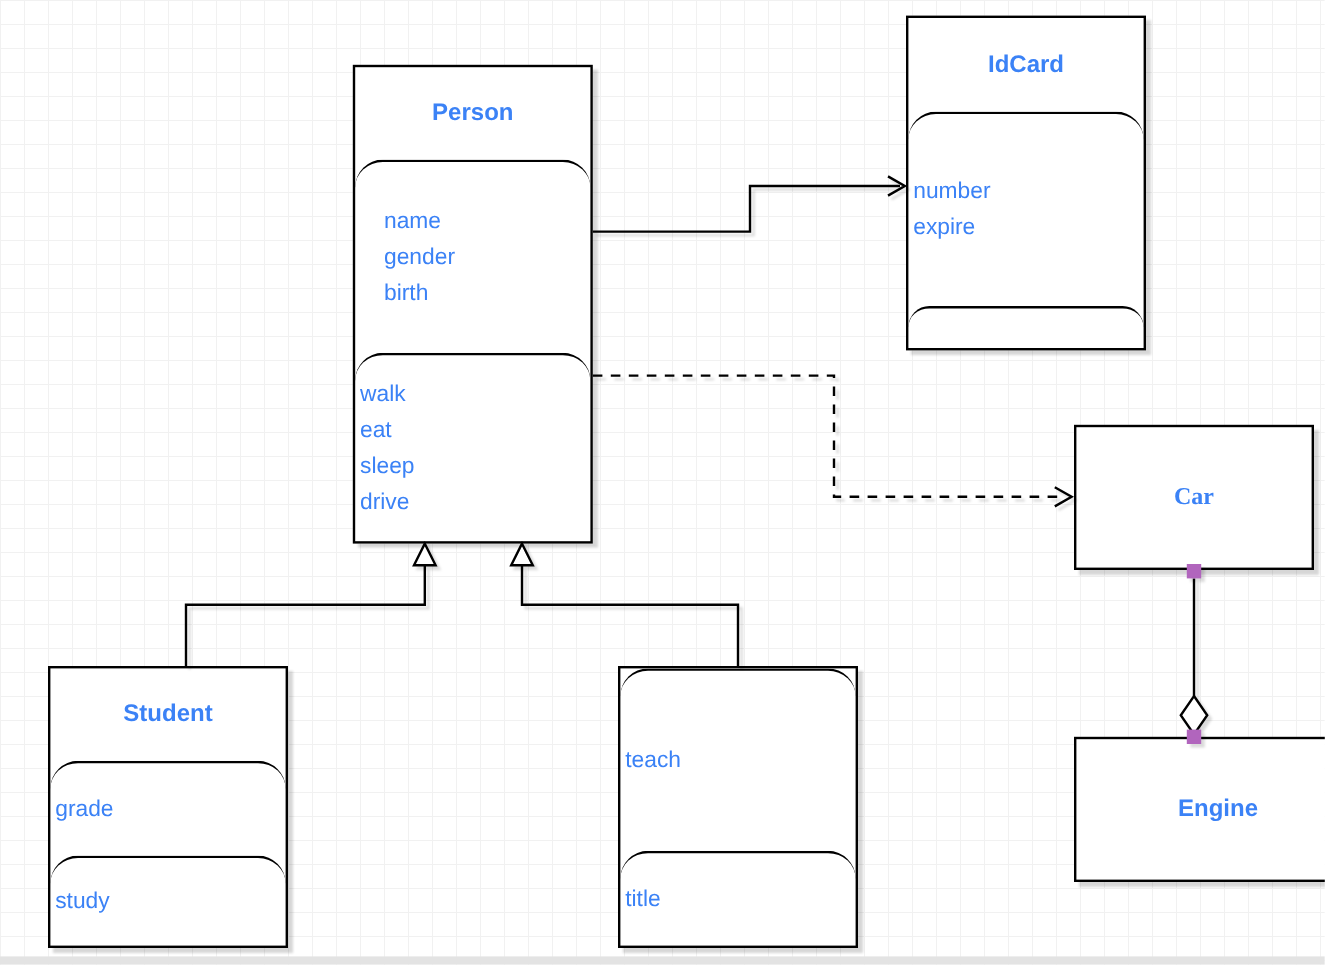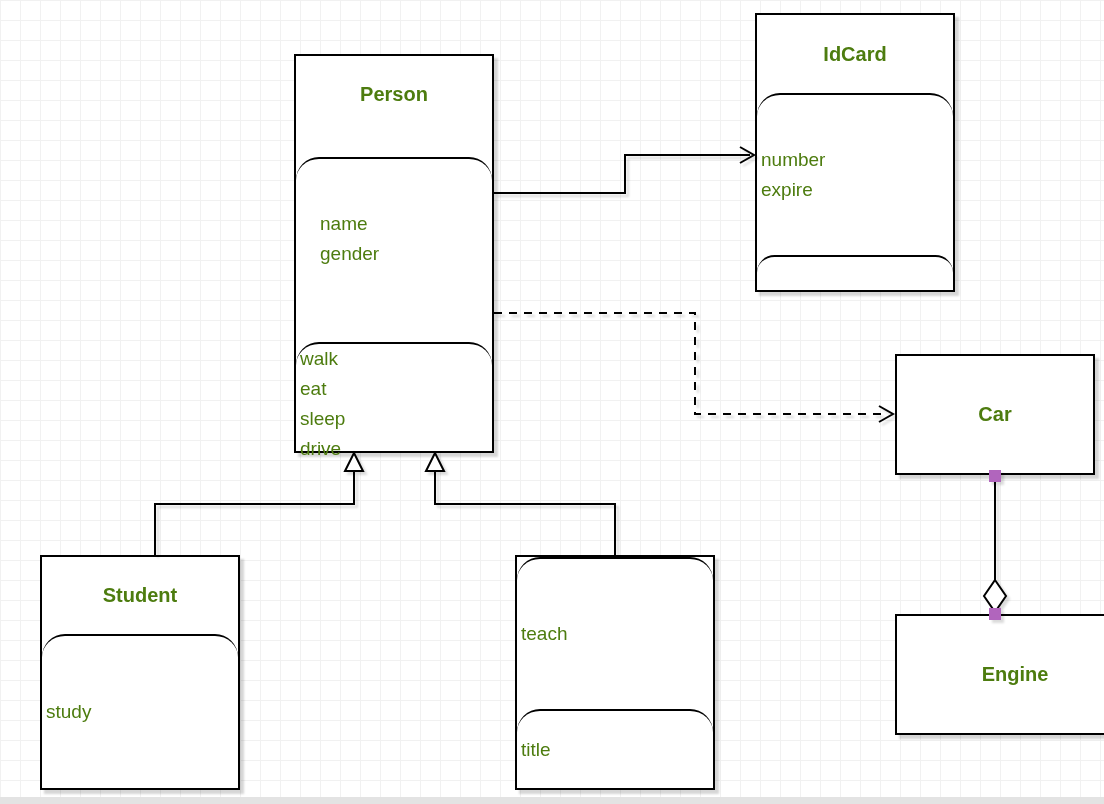--- a/index.html
+++ b/index.html
@@ -28,21 +28,21 @@
     background: #e3e3e3;
   }
   .box {
     position: absolute;
     box-sizing: border-box;
     display: flex;
     flex-direction: column;
     background: #ffffff;
     border: 2px solid #000000;
     box-shadow: 4px 4px 2px rgba(0,0,0,0.16);
-    color: #4d7c0f;
+    color: #3b82f6;
   }
   .compartment { box-sizing: border-box; }
   .c-title {
     display: flex;
     align-items: center;
     justify-content: center;
     font-weight: bold;
     font-size: 20px;
     flex: 0 0 auto;
   }
@@ -51,29 +51,29 @@
     display: flex;
     flex-direction: column;
     justify-content: center;
     padding-left: 4px;
     flex: 0 0 auto;
     border-radius: 23px;
   }
   .member { font-size: 19px; line-height: 30px; white-space: nowrap; }
   .fill-rest { flex: 1 1 auto; }
 
-  #box-person  { left: 294px; top: 54px;  width: 200px; height: 399px; gap: 24px; }
+  #box-person  { left: 294px; top: 54px;  width: 200px; height: 399px; }
   #box-person .c-title { height: 77px; }
   #box-person .p-attrs { height: 161px; padding-left: 24px; }
 
   #box-idcard  { left: 755px; top: 13px;  width: 200px; height: 279px; }
   #box-idcard .c-title { height: 78px; }
   #box-idcard .p-attrs { height: 162px; }
 
-  #box-car     { left: 895px; top: 354px; width: 200px; height: 121px; }
+  #box-car     { left: 895px; top: 354px; width: 200px; height: 121px; font-family: Liberation Serif, serif; }
   #box-engine  { left: 895px; top: 614px; width: 240px; height: 121px; }
   #box-car .c-title, #box-engine .c-title { flex: 1 1 auto; }
 
   #box-student { left: 40px;  top: 555px; width: 200px; height: 235px; }
   #box-teacher { left: 515px; top: 555px; width: 200px; height: 235px; }
   #box-student .c-title, #box-teacher .c-title { height: 77px; }
   #box-student .p-attrs, #box-teacher .p-attrs { height: 79px; }
 
   svg.edges {
     position: absolute;
@@ -89,20 +89,21 @@
 </head>
 <body>
 
 <div class="canvas">
 
   <div class="box" id="box-person">
     <div class="compartment c-title">Person</div>
     <div class="compartment c-members p-attrs">
       <div class="member">name</div>
       <div class="member">gender</div>
+      <div class="member">birth</div>
     </div>
     <div class="compartment c-members fill-rest">
       <div class="member">walk</div>
       <div class="member">eat</div>
       <div class="member">sleep</div>
       <div class="member">drive</div>
     </div>
   </div>
 
   <div class="box" id="box-idcard">
@@ -117,20 +118,23 @@
   <div class="box" id="box-car">
     <div class="compartment c-title">Car</div>
   </div>
 
   <div class="box" id="box-engine">
     <div class="compartment c-title">Engine</div>
   </div>
 
   <div class="box" id="box-student">
     <div class="compartment c-title">Student</div>
+    <div class="compartment c-members p-attrs">
+      <div class="member">grade</div>
+    </div>
     <div class="compartment c-members fill-rest">
       <div class="member">study</div>
     </div>
   </div>
 
   <div class="box" id="box-teacher">
     <div class="compartment c-members fill-rest">
       <div class="member">teach</div>
     </div>
     <div class="compartment c-members p-attrs">

